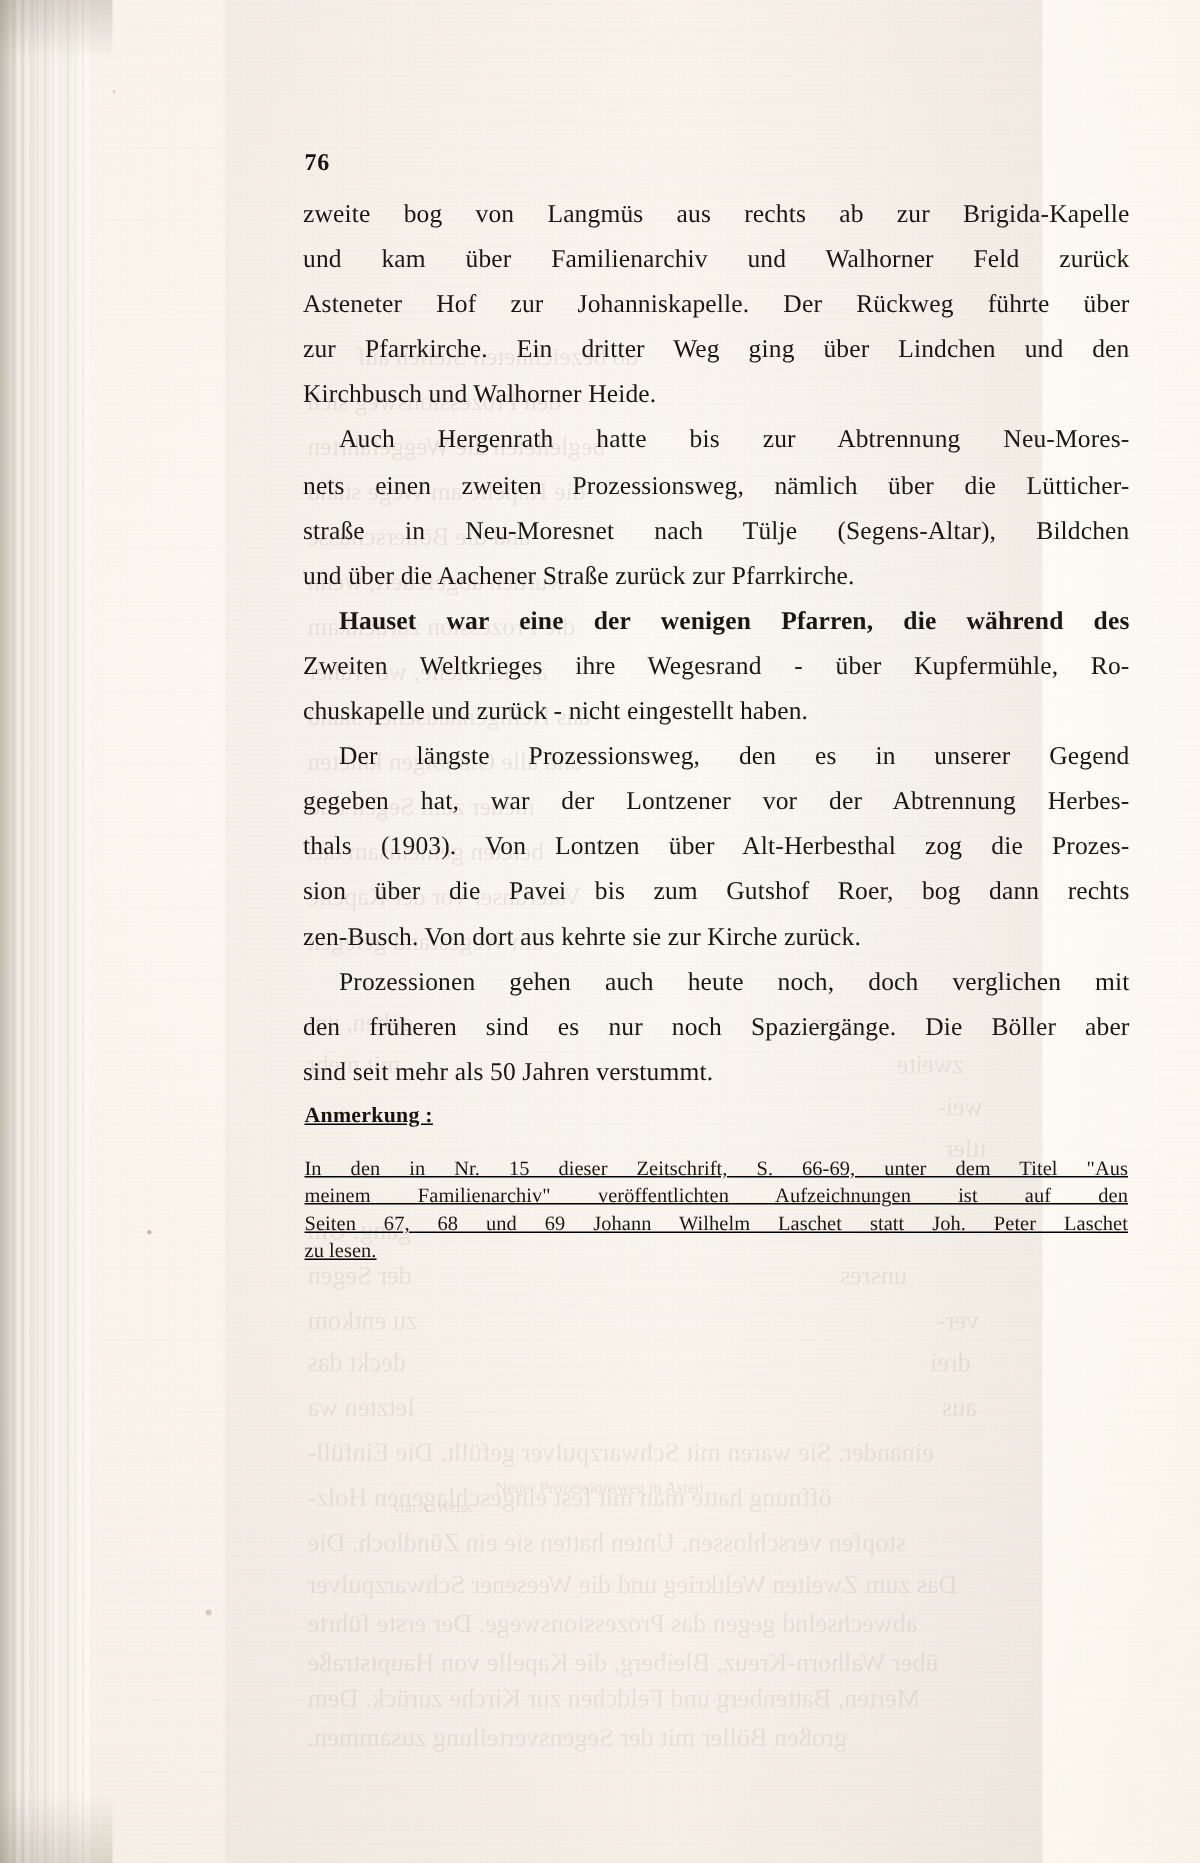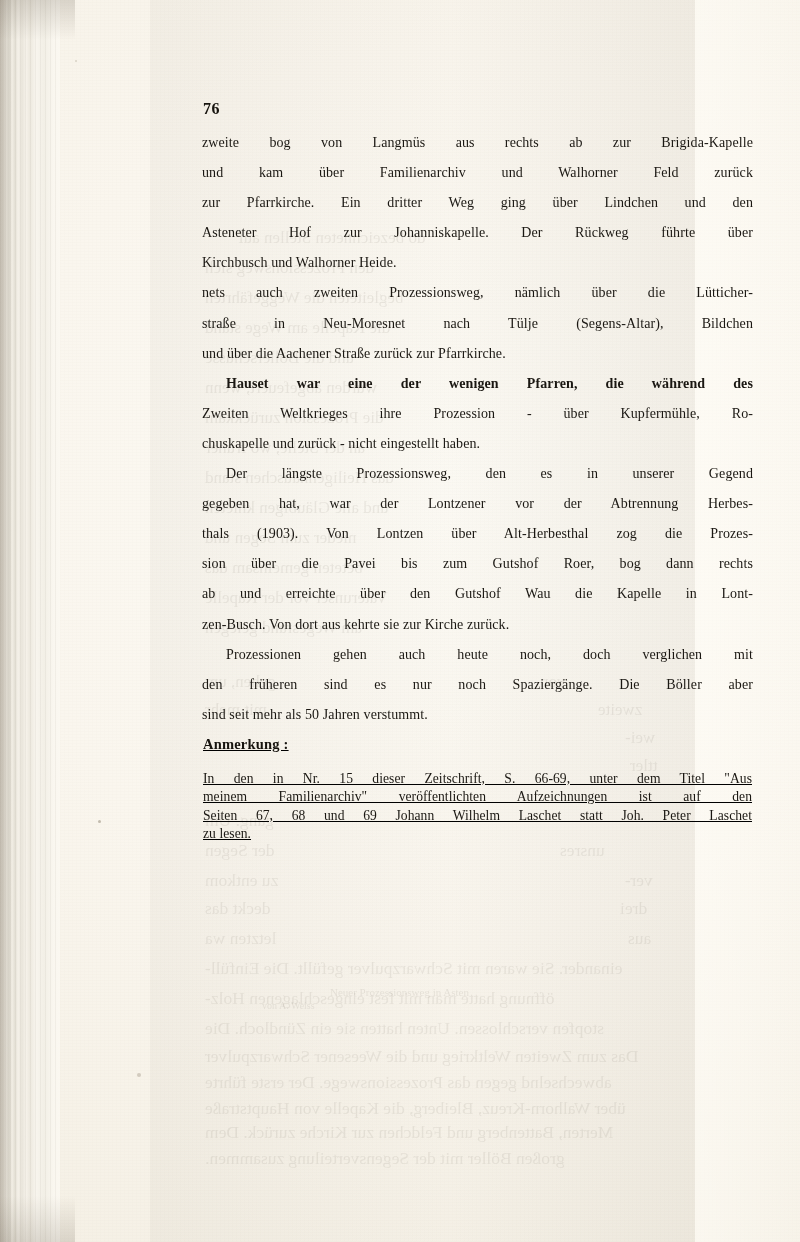--- a/index.html
+++ b/index.html
@@ -90,21 +90,21 @@
     position:absolute;left:203px;top:100px;
     font-weight:bold;font-size:16px;color:#17140f;
     letter-spacing:.5px;
   }
 
   #body{
     position:absolute;left:202px;top:128px;width:551px;
   }
   .para{
     margin:0;
-    font-size:14px;
+    font-size:17px;
     line-height:30.1px;
     color:#1a1712;
     text-align:justify;
     letter-spacing:.1px;
   }
   .para + .para{ margin-top:0; }
   .gap{ margin-top:15px; }
   .tline{ display:block; white-space:nowrap; }
   
   .tline.just{
@@ -201,43 +201,43 @@
 
   <div id="content">
 
     <div id="folio">76</div>
 
     <div id="body">
 
       <p class="para">
         <span class="tline just">zweite bog von Langmüs aus rechts ab zur Brigida-Kapelle</span>
         <span class="tline just">und kam über Familienarchiv und Walhorner Feld zurück</span>
+        <span class="tline just">Asteneter Hof zur Johanniskapelle. Der Rückweg führte über</span>
         <span class="tline just">zur Pfarrkirche. Ein dritter Weg ging über Lindchen und den</span>
-        <span class="tline just">Asteneter Hof zur Johanniskapelle. Der Rückweg führte über</span>
         <span class="tline">Kirchbusch und Walhorner Heide.</span>
       </p>
 
       <p class="para gap">
-        <span class="tline just">nets auch zweiten Prozessionsweg, nämlich über die Lütticher-</span>
+        <span class="tline just" style="text-indent:24px;">Auch Hergenrath hatte bis zur Abtrennung Neu-Mores-</span>
+        <span class="tline just">nets einen zweiten Prozessionsweg, nämlich über die Lütticher-</span>
         <span class="tline just">straße in Neu-Moresnet nach Tülje (Segens-Altar), Bildchen</span>
         <span class="tline">und über die Aachener Straße zurück zur Pfarrkirche.</span>
       </p>
 
       <p class="para">
         <span class="tline just" style="text-indent:24px;font-weight:bold;">Hauset war eine der wenigen Pfarren, die während des</span>
-        <span class="tline just">Zweiten Weltkrieges ihre Prozession - über Kupfermühle, Ro-</span>
+        <span class="tline just">Zweiten Weltkrieges ihre Wegesrand - über Kupfermühle, Ro-</span>
         <span class="tline">chuskapelle und zurück - nicht eingestellt haben.</span>
       </p>
 
       <p class="para">
         <span class="tline just" style="text-indent:24px;">Der längste Prozessionsweg, den es in unserer Gegend</span>
         <span class="tline just">gegeben hat, war der Lontzener vor der Abtrennung Herbes-</span>
         <span class="tline just">thals (1903). Von Lontzen über Alt-Herbesthal zog die Prozes-</span>
         <span class="tline just">sion über die Pavei bis zum Gutshof Roer, bog dann rechts</span>
-        <span class="tline just">ab und erreichte über den Gutshof Wau die Kapelle in Lont-</span>
         <span class="tline">zen-Busch. Von dort aus kehrte sie zur Kirche zurück.</span>
       </p>
 
       <p class="para">
         <span class="tline just" style="text-indent:24px;">Prozessionen gehen auch heute noch, doch verglichen mit</span>
         <span class="tline just">den früheren sind es nur noch Spaziergänge. Die Böller aber</span>
         <span class="tline">sind seit mehr als 50 Jahren verstummt.</span>
       </p>
 
     </div>

